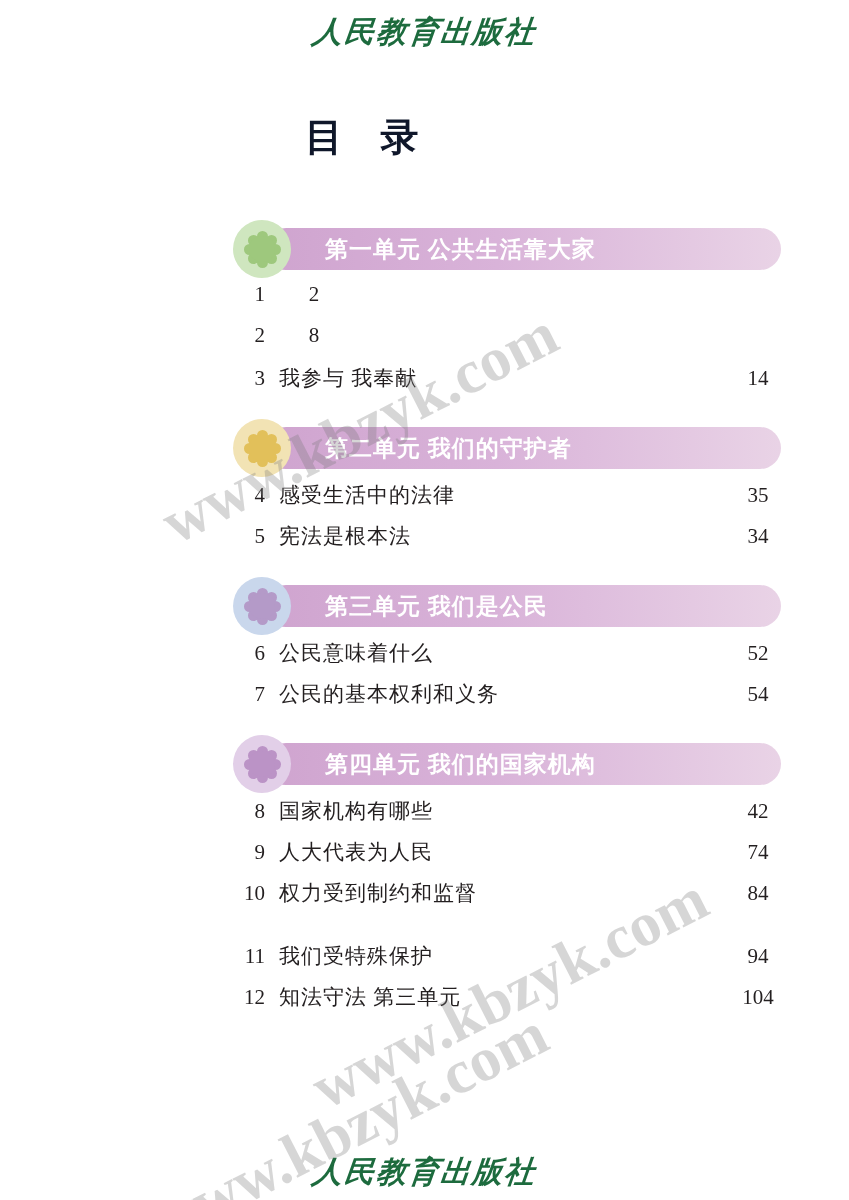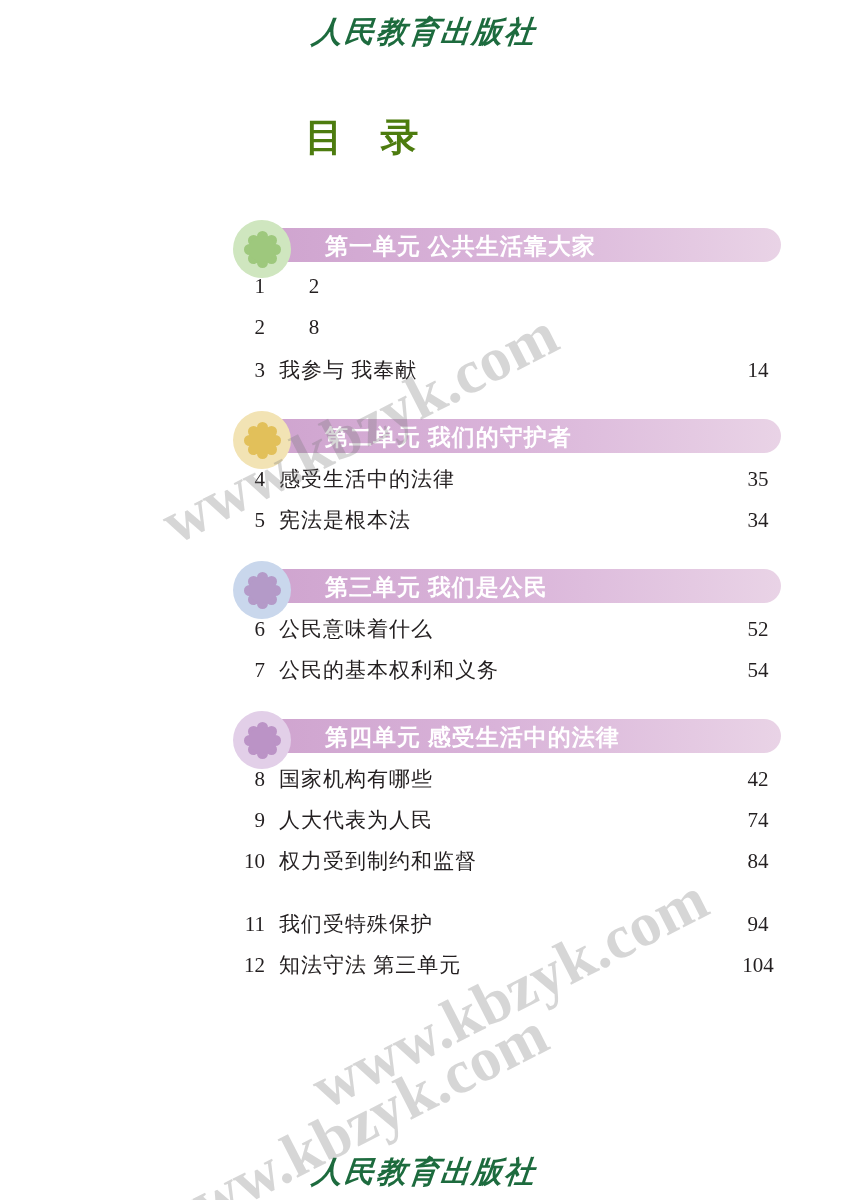--- a/index.html
+++ b/index.html
@@ -39,46 +39,46 @@
   .publisher-logo.top { top: 12px; }
   .publisher-logo.bottom { top: 1152px; }
 
   
   .toc-title {
     position: absolute;
     left: 305px;
     top: 112px;
     font-size: 38px;
     font-weight: bold;
-    color: #4d7c0f;
+    color: #0f172a;
     letter-spacing: 14px;
     font-family: "Liberation Serif", serif;
   }
 
   
   .content {
     position: absolute;
     left: 233px;
     top: 228px;
     width: 560px;
   }
 
   
   .unit {
     margin-bottom: 6px;
   }
   .unit-banner {
     position: relative;
-    height: 34px;
+    height: 42px;
     margin-left: 32px;
     width: 516px;
     border-radius: 21px;
     background: linear-gradient(to right, #cfa4cf 0%, #d9b3d9 45%, #e9d3e6 100%);
     display: flex;
-    align-items: flex-end;
+    align-items: center;
   }
   .unit-banner .unit-label {
     margin-left: 60px;
     font-size: 23px;
     font-weight: bold;
     color: #ffffff;
     letter-spacing: 1px;
     white-space: nowrap;
     font-family: "Liberation Serif", serif;
   }
@@ -297,21 +297,21 @@
             <div class="pt" style="transform:translate(9px,-9px)"></div>
             <div class="pt" style="transform:translate(13px,0px)"></div>
             <div class="pt" style="transform:translate(9px,9px)"></div>
             <div class="pt" style="transform:translate(0px,13px)"></div>
             <div class="pt" style="transform:translate(-9px,9px)"></div>
             <div class="pt" style="transform:translate(-13px,0px)"></div>
             <div class="pt" style="transform:translate(-9px,-9px)"></div>
             <div class="core"></div>
           </div>
         </div>
-        <span class="unit-label">第四单元  感受生活中的法律</span>
+        <span class="unit-label">第四单元  我们的国家机构</span>
       </div>
       <div class="lessons">
         <div class="lesson">
           <span class="num">8</span>
           <span class="label">国家机构有哪些</span>
           <span class="page-no">42</span>
         </div>
         <div class="lesson">
           <span class="num">9</span>
           <span class="label">人大代表为人民</span>

